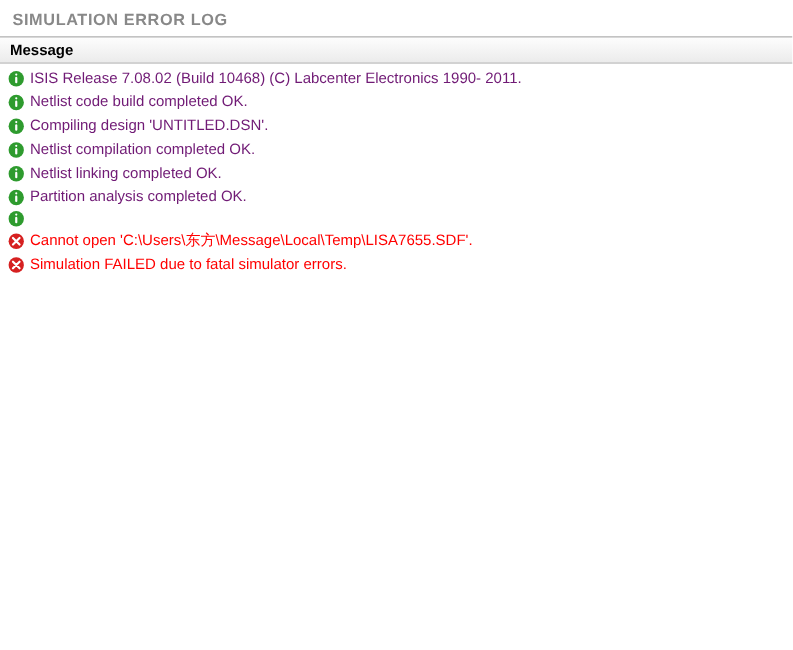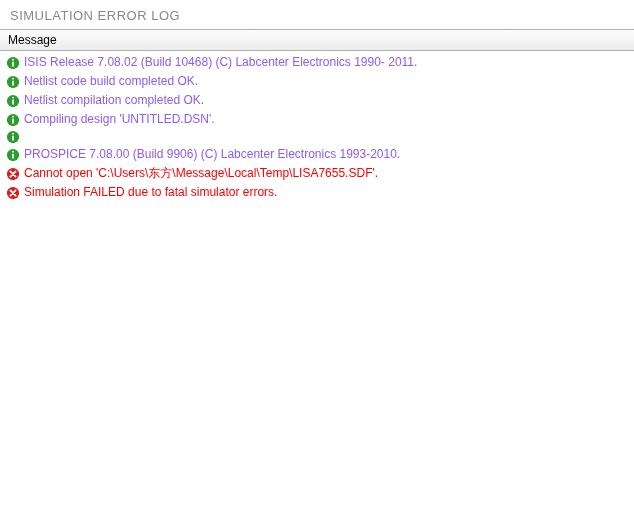--- a/index.html
+++ b/index.html
@@ -13,28 +13,30 @@
       background: #ffffff;
       width: 634px;
       height: 520px;
       overflow: hidden;
     }
     .window-title {
       padding: 8px 10px 6px 10px;
       color: #888888;
       font-size: 13px;
       letter-spacing: 0.5px;
+      font-weight: bold;
     }
     .header-bar {
       background: linear-gradient(to bottom, #fdfdfd, #ebebeb);
       border-top: 1px solid #b0b0b0;
       border-bottom: 1px solid #b0b0b0;
       padding: 3px 8px;
       font-size: 12px;
       color: #000000;
+      font-weight: bold;
     }
     .log-list {
       background: #ffffff;
       padding: 2px 4px;
     }
     .log-row {
       display: flex;
       align-items: center;
       gap: 4px;
       padding: 1px 2px;
@@ -46,21 +48,21 @@
       flex-shrink: 0;
       display: inline-flex;
       align-items: center;
       justify-content: center;
     }
     .log-text {
       font-size: 12px;
       white-space: nowrap;
     }
     .log-text.info {
-      color: #8b5cf6;
+      color: #701a75;
       text-align: center;
     }
     .log-text.error {
       color: #ff0000;
     }
   </style>
 </head>
 <body>
 
 <div class="window-title">SIMULATION ERROR LOG</div>
@@ -89,50 +91,60 @@
       <span class="log-text info">Netlist code build completed OK.</span>
     </div>
     <div class="log-row">
       <span class="log-icon">
         <svg viewBox="0 0 16 16" width="14" height="14">
     <circle cx="8" cy="8" r="7" fill="#2e9b2e"></circle>
     <rect x="7" y="3.2" width="2" height="2" rx="1" fill="#ffffff"></rect>
     <rect x="7" y="6.2" width="2" height="6" rx="1" fill="#ffffff"></rect>
   </svg>
       </span>
+      <span class="log-text info">Compiling design 'UNTITLED.DSN'.</span>
+    </div>
+    <div class="log-row">
+      <span class="log-icon">
+        <svg viewBox="0 0 16 16" width="14" height="14">
+    <circle cx="8" cy="8" r="7" fill="#2e9b2e"></circle>
+    <rect x="7" y="3.2" width="2" height="2" rx="1" fill="#ffffff"></rect>
+    <rect x="7" y="6.2" width="2" height="6" rx="1" fill="#ffffff"></rect>
+  </svg>
+      </span>
       <span class="log-text info">Netlist compilation completed OK.</span>
     </div>
     <div class="log-row">
       <span class="log-icon">
         <svg viewBox="0 0 16 16" width="14" height="14">
     <circle cx="8" cy="8" r="7" fill="#2e9b2e"></circle>
     <rect x="7" y="3.2" width="2" height="2" rx="1" fill="#ffffff"></rect>
     <rect x="7" y="6.2" width="2" height="6" rx="1" fill="#ffffff"></rect>
   </svg>
       </span>
-      <span class="log-text info">Compiling design 'UNTITLED.DSN'.</span>
+      <span class="log-text info">Netlist linking completed OK.</span>
     </div>
     <div class="log-row">
       <span class="log-icon">
         <svg viewBox="0 0 16 16" width="14" height="14">
     <circle cx="8" cy="8" r="7" fill="#2e9b2e"></circle>
     <rect x="7" y="3.2" width="2" height="2" rx="1" fill="#ffffff"></rect>
     <rect x="7" y="6.2" width="2" height="6" rx="1" fill="#ffffff"></rect>
   </svg>
       </span>
+      <span class="log-text info">Partition analysis completed OK.</span>
     </div>
     <div class="log-row">
       <span class="log-icon">
         <svg viewBox="0 0 16 16" width="14" height="14">
     <circle cx="8" cy="8" r="7" fill="#2e9b2e"></circle>
     <rect x="7" y="3.2" width="2" height="2" rx="1" fill="#ffffff"></rect>
     <rect x="7" y="6.2" width="2" height="6" rx="1" fill="#ffffff"></rect>
   </svg>
       </span>
-      <span class="log-text info">PROSPICE 7.08.00 (Build 9906) (C) Labcenter Electronics 1993-2010.</span>
     </div>
     <div class="log-row">
       <span class="log-icon">
         <svg viewBox="0 0 16 16" width="14" height="14">
     <circle cx="8" cy="8" r="7" fill="#d62020"></circle>
     <path d="M5 5 L11 11 M11 5 L5 11" stroke="#ffffff" stroke-width="2" stroke-linecap="round"></path>
   </svg>
       </span>
       <span class="log-text error">Cannot open 'C:\Users\东方\Message\Local\Temp\LISA7655.SDF'.</span>
     </div>

